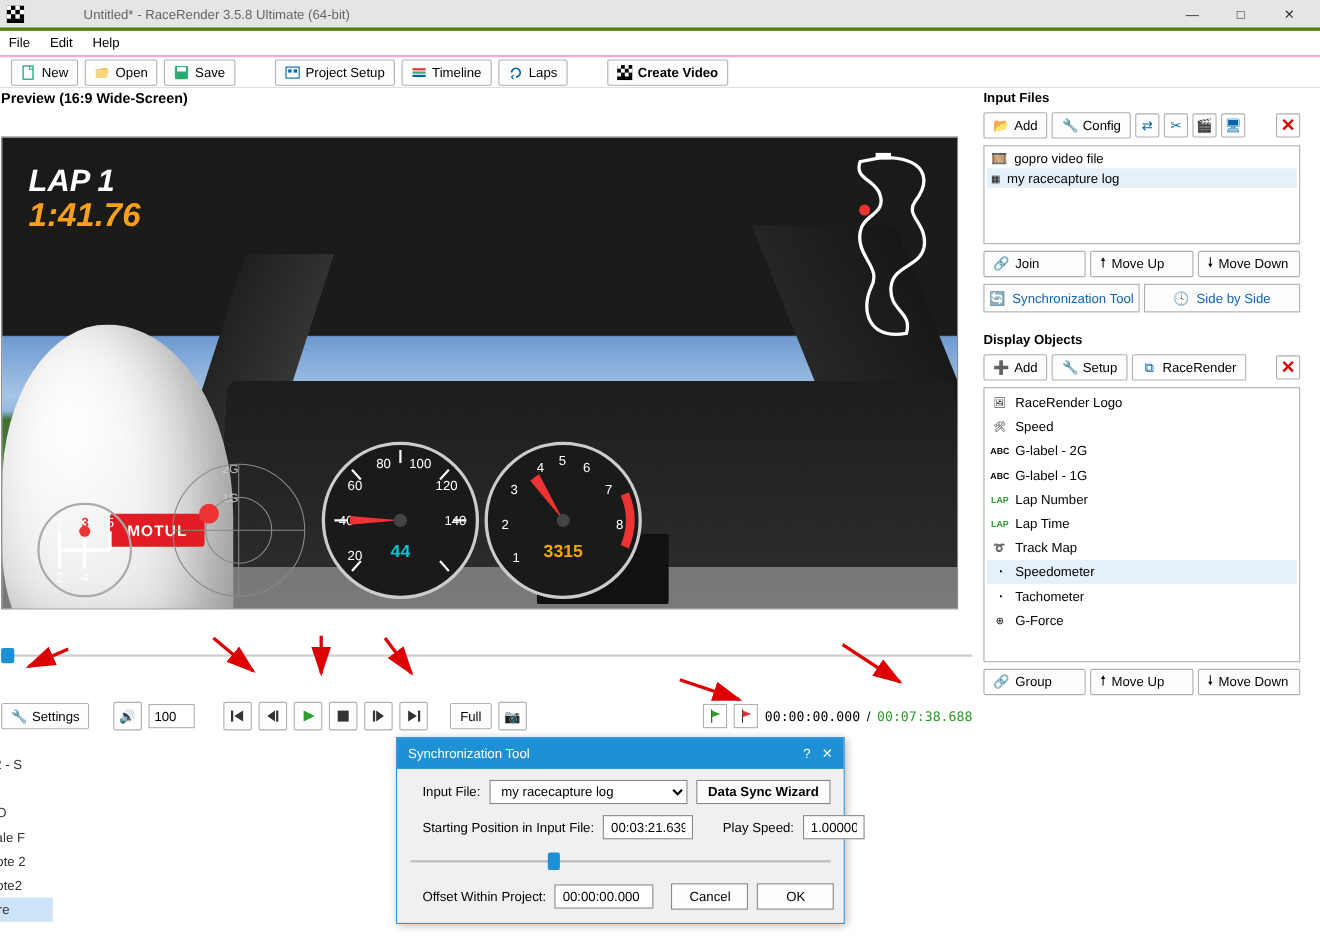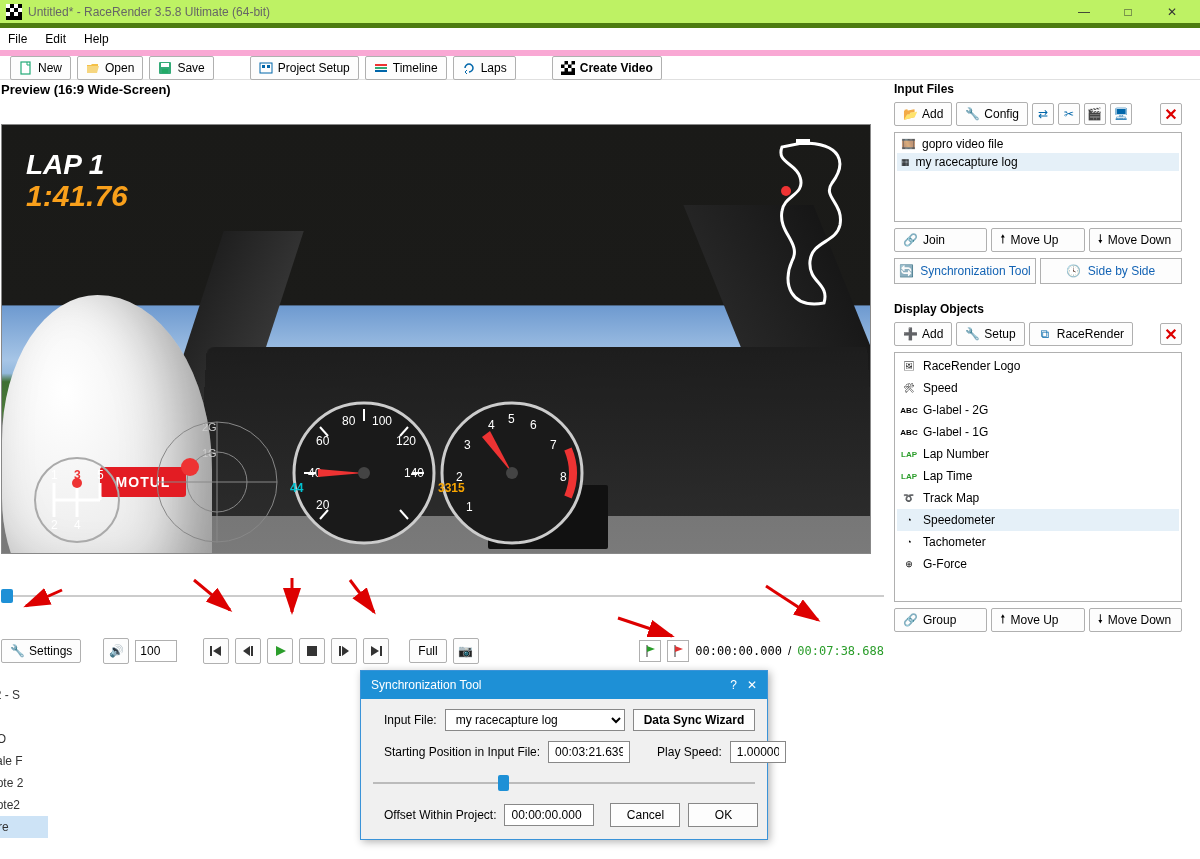--- a/index.html
+++ b/index.html
@@ -1,30 +1,30 @@
 <!DOCTYPE html>
 <html><head>
   <meta charset="utf-8">
   <style>
     * { box-sizing: border-box; margin: 0; padding: 0; font-family: "Segoe UI", Tahoma, sans-serif; font-size: 12px; }
     body { background: #fff; width: 1200px; height: 859px; overflow: hidden; position: relative; }
 
     
-    .titlebar { height: 28px; display: flex; align-items: center; padding: 0 6px; background: #bef264; border-bottom: 5px solid #4d7c0f; }
+    .titlebar { height: 28px; display: flex; align-items: center; padding: 0 6px; background: #e5e5e5; border-bottom: 3px solid #4d7c0f; gap: 48px; }
     .titlebar .app-icon { width: 16px; height: 16px; margin-right: 6px; display: inline-flex; }
     .titlebar .title-text { color: #666; flex: 1; }
     .win-controls { display: flex; }
     .win-btn { width: 44px; height: 28px; display: flex; align-items: center; justify-content: center; color: #333; }
 
     
     .menubar { height: 22px; display: flex; align-items: center; padding: 0 8px; gap: 18px; }
     .menubar span { color: #000; }
 
     
-    .toolbar { height: 30px; display: flex; align-items: center; padding: 2px 10px; gap: 6px; border-top: 6px solid #f9a8d4; border-bottom: 1px solid #e0e0e0; }
+    .toolbar { height: 30px; display: flex; align-items: center; padding: 2px 10px; gap: 6px; border-top: 2px solid #f9a8d4; border-bottom: 1px solid #e0e0e0; }
     .tbtn { border: 1px solid #b0b0b0; background: #fdfdfd; height: 24px; padding: 0 8px; display: inline-flex; align-items: center; gap: 5px; border-radius: 2px; cursor: pointer; white-space: nowrap; }
     .tbtn .ic { width: 14px; height: 14px; display: inline-block; }
     .tgap { width: 24px; }
 
     .content { display: flex; height: 588px; }
 
     
     .left-col { width: 888px; padding: 2px 4px 4px 1px; display: flex; flex-direction: column; gap: 25px; }
     .preview-label { font-weight: bold; font-size: 13px; margin-bottom: 2px; }
     .preview { position: relative; width: 870px; height: 490px; background: linear-gradient(#1a1a18 0%, #1b1b19 42%, #6e9ad0 42.3%, #a6c5e6 55%, #94b9dd 58%, #3f6f32 60%, #4c7a3b 67%, #6f6f6f 70%, #7a7a7a 100%); border: 1px solid #888; overflow: hidden; }
@@ -43,21 +43,21 @@
 
     .gmeter { position: absolute; left: 150px; bottom: 6px; width: 130px; height: 130px; }
     .gmeter svg { width: 100%; height: 100%; }
     .glabel2g { position: absolute; left: 200px; bottom: 120px; color: #ccc; font-size: 11px; }
     .glabel1g { position: absolute; left: 200px; bottom: 94px; color: #ccc; font-size: 11px; }
 
     .gear { position: absolute; left: 30px; bottom: 8px; width: 90px; height: 90px; }
     .speedo, .tach { position: absolute; bottom: 6px; width: 148px; height: 148px; }
     .speedo { left: 288px; }
     .tach { left: 436px; }
-    .gauge-val { position: absolute; width: 100%; text-align: left; bottom: 52px; font-weight: bold; font-size: 12px; }
+    .gauge-val { position: absolute; width: 100%; text-align: center; bottom: 36px; font-weight: bold; font-size: 16px; }
     .speedo .gauge-val { color: #00c2d1; }
     .tach .gauge-val { color: #f7a400; }
 
     
     .timeline-area { margin-top: 8px; height: 18px; position: relative; }
     .timeline-track { position: absolute; left: 0; right: 0; top: 8px; height: 2px; background: #ccc; }
     .timeline-thumb { position: absolute; left: 0; top: 2px; width: 12px; height: 14px; background: #1e90d6; border-radius: 2px; }
 
     .controls-row { display: flex; align-items: center; gap: 6px; margin-top: 10px; }
     .icon-btn { border: 1px solid #b0b0b0; background: #fdfdfd; width: 26px; height: 26px; display: inline-flex; align-items: center; justify-content: center; border-radius: 2px; cursor: pointer; }

